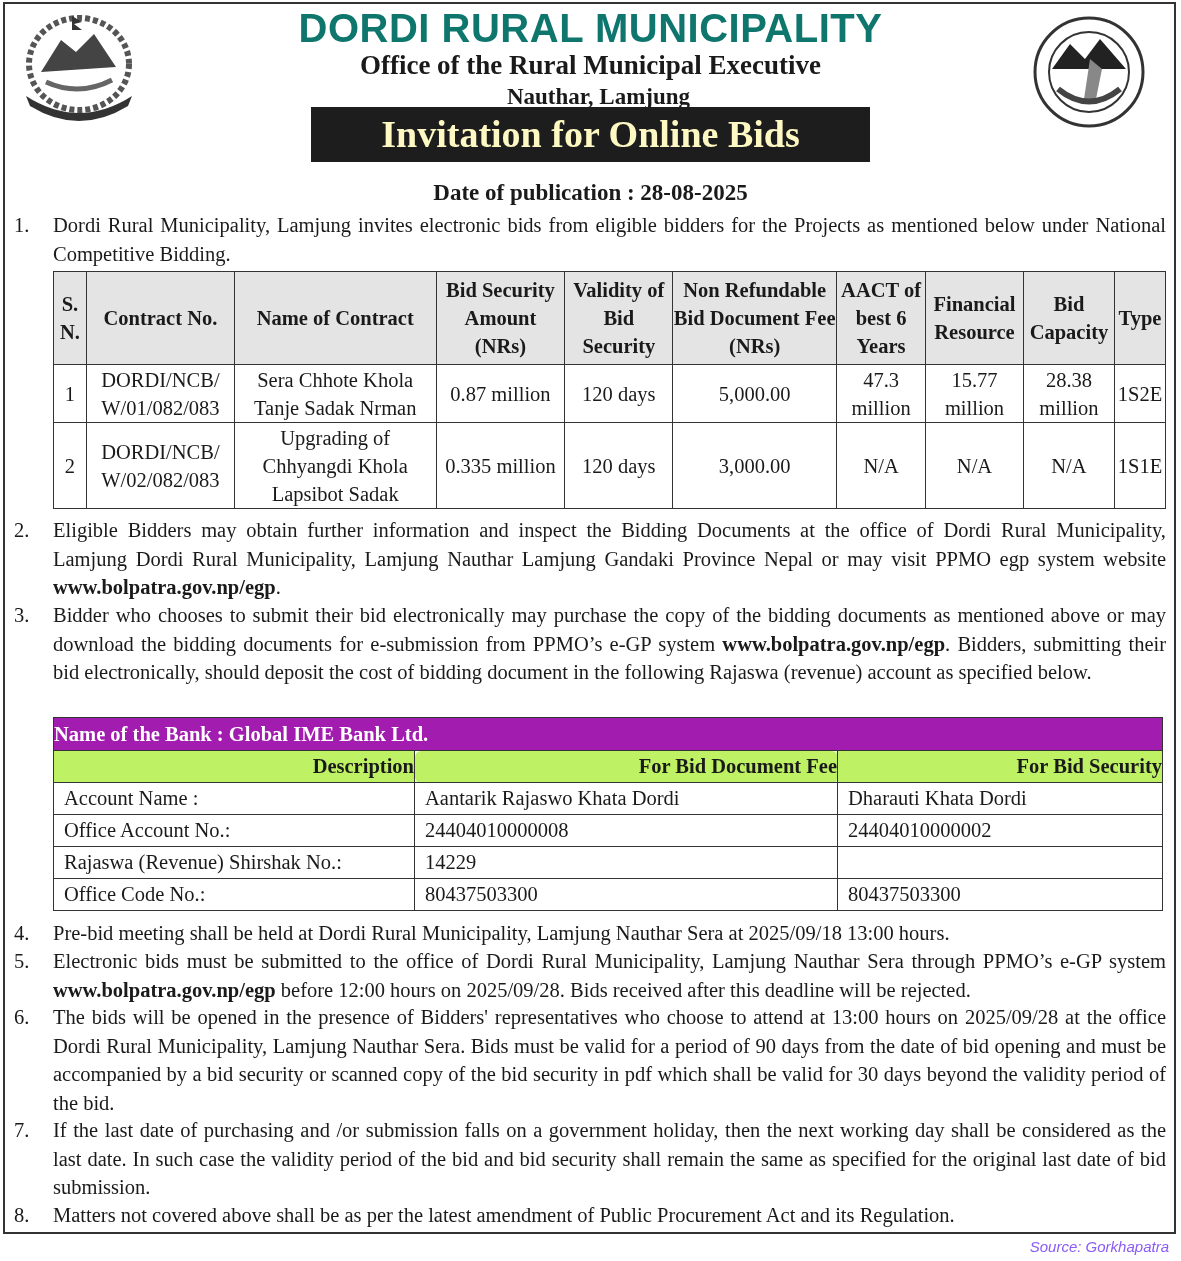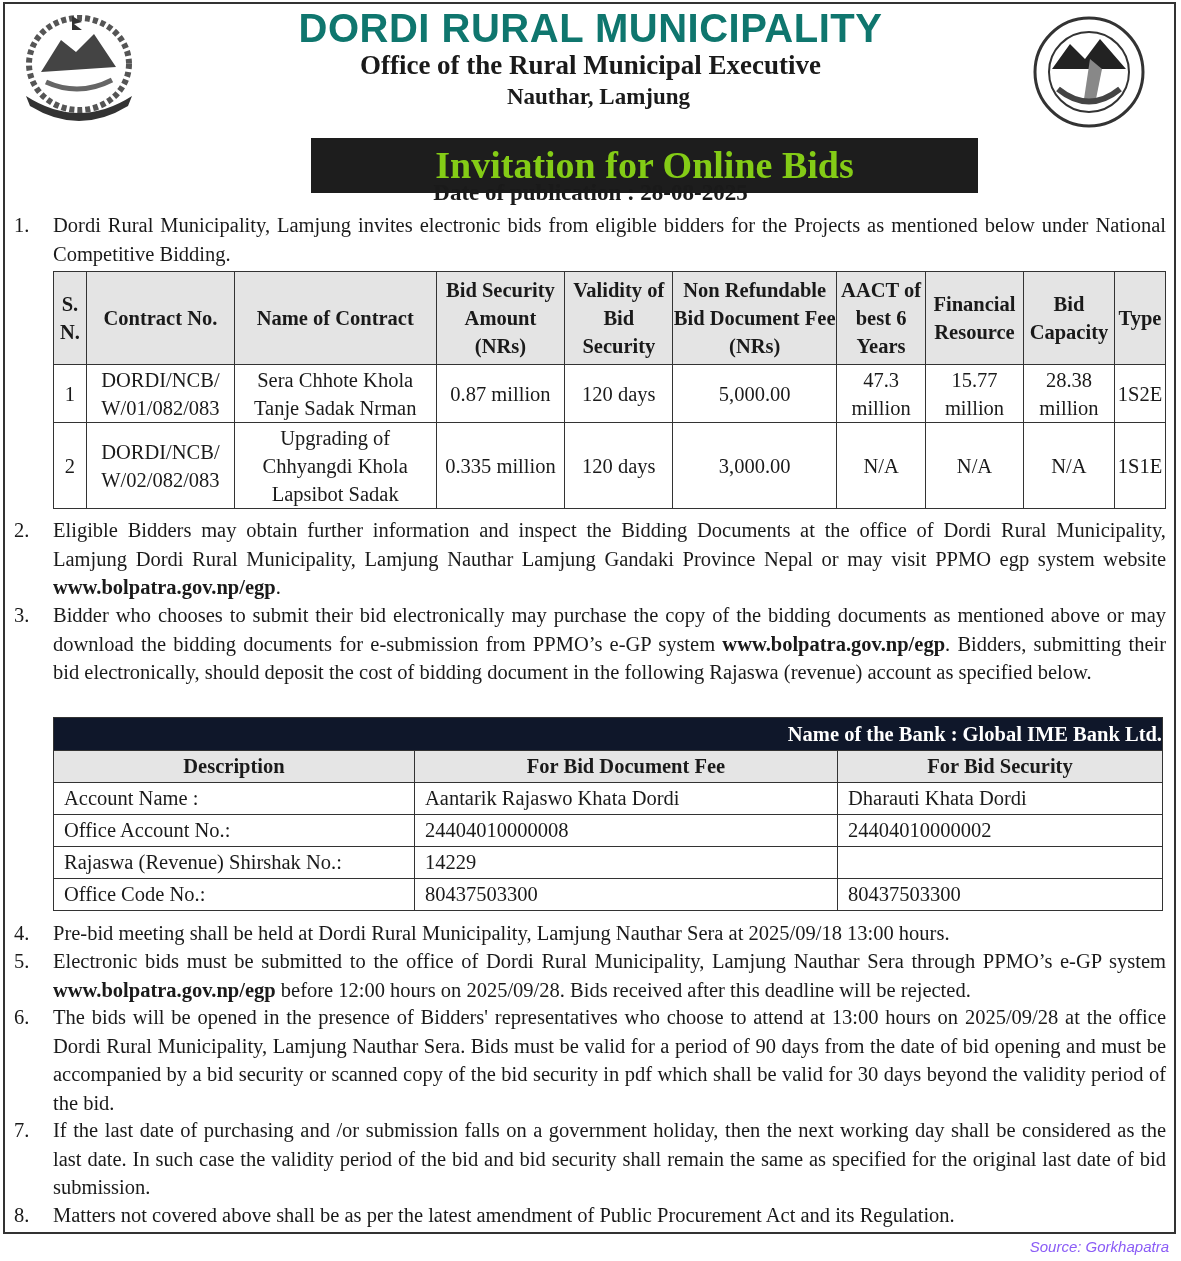--- a/index.html
+++ b/index.html
@@ -3,35 +3,35 @@
 <meta charset="utf-8">
 <style>
   html, body { margin: 0; padding: 0; background: #ffffff; }
   body { width: 1181px; height: 1261px; position: relative; overflow: hidden; font-family: "Liberation Serif", serif; color: #1a1a1a; }
   .frame { position: absolute; left: 3px; top: 2px; width: 1173px; height: 1232px; border: 2px solid #333; box-sizing: border-box; background: #fff; }
   .logo-left { position: absolute; left: 16px; top: 12px; width: 126px; height: 112px; }
   .logo-right { position: absolute; left: 1030px; top: 14px; width: 118px; height: 120px; }
   .title { position: absolute; left: 0; width: 1181px; text-align: center; top: 6px; font-family: "Liberation Sans", sans-serif; font-weight: bold; font-size: 40px; letter-spacing: 0.5px; color: #0f766e; }
   .subtitle { position: absolute; left: 0; width: 1181px; text-align: center; top: 50px; font-weight: bold; font-size: 27px; }
   .location { position: absolute; left: 8px; width: 1181px; text-align: center; top: 84px; font-weight: bold; font-size: 23px; }
-  .banner { position: absolute; left: 311px; top: 138px; width: 667px; height: 55px; background: #1d1d1d; color: #84cc16; text-align: center; font-weight: bold; font-size: 38px; line-height: 55px; }
+  .banner { position: absolute; left: 311px; top: 107px; width: 559px; height: 55px; background: #1d1d1d; color: #fef9c3; text-align: center; font-weight: bold; font-size: 38px; line-height: 55px; }
   .pubdate { position: absolute; left: 0; width: 1181px; text-align: center; top: 180px; font-weight: bold; font-size: 23px; }
   .para { position: absolute; left: 14px; width: 1152px; font-size: 20.5px; line-height: 28.5px; }
   .para .num { position: absolute; left: 0; top: 0; }
   .para .txt { margin-left: 39px; text-align: justify; }
   .para .txt b { font-weight: bold; }
   table { border-collapse: collapse; position: absolute; font-family: "Liberation Serif", serif; }
   .t1 { left: 53px; top: 271px; width: 1113px; }
   .t1 th, .t1 td { border: 1.5px solid #333; text-align: center; font-size: 20.5px; line-height: 28px; padding: 0; }
   .t1 th { background: #e4e4e4; font-weight: bold; height: 92px; }
   .t1 td { height: 57px; }
   .t2 { left: 53px; top: 717px; width: 1110px; }
   .t2 td, .t2 th { border: 1.5px solid #333; font-size: 20.5px; height: 31px; padding: 0 0 0 10px; text-align: left; }
-  .t2 .bankhead { background: #0f172a; color: #fff; text-align: right; font-weight: bold; height: 32px; padding: 0; }
-  .t2 .colhead th { background: #e5e5e5; text-align: center; font-weight: bold; padding: 0; }
+  .t2 .bankhead { background: #a21caf; color: #fff; text-align: left; font-weight: bold; height: 32px; padding: 0; }
+  .t2 .colhead th { background: #bef264; text-align: right; font-weight: bold; padding: 0; }
   .t2 td.label { font-weight: normal; }
   .source { position: absolute; right: 12px; top: 1238px; font-family: "Liberation Sans", sans-serif; font-style: italic; font-size: 15px; color: #8b5cf6; }
 </style>
 </head>
 <body>
 
 <div class="frame"></div>
 
 <svg class="logo-left" viewBox="0 0 126 112">
   <ellipse cx="63" cy="52" rx="50" ry="46" fill="none" stroke="#555" stroke-width="6" stroke-dasharray="5 3"></ellipse>
@@ -113,21 +113,21 @@
   <div class="txt"><span>Bidder who chooses to submit their bid electronically may purchase the copy of the bidding documents as mentioned above or may download the bidding documents for e-submission from PPMO’s e-GP system </span><b>www.bolpatra.gov.np/egp</b><span>. Bidders, submitting their bid electronically, should  deposit  the  cost  of  bidding  document  in  the following  Rajaswa (revenue) account  as  specified  below.</span></div>
 </div>
 
 <table class="t2">
   <tbody>
       <tr>
     <td colspan="3" class="bankhead">Name of the Bank : Global IME Bank Ltd.</td>
   </tr>
   <tr class="colhead">
     <th style="width:360px;">Description</th>
-    <th style="width:422px;">For Bid Document Fee</th>
+    <th style="width:422px;border-radius:6px;">For Bid Document Fee</th>
     <th>For Bid Security</th>
   </tr>
   <tr>
     <td class="label">Account Name :</td>
     <td>Aantarik Rajaswo Khata Dordi</td>
     <td>Dharauti Khata Dordi</td>
   </tr>
   <tr>
     <td class="label">Office Account No.:</td>
     <td>24404010000008</td>

